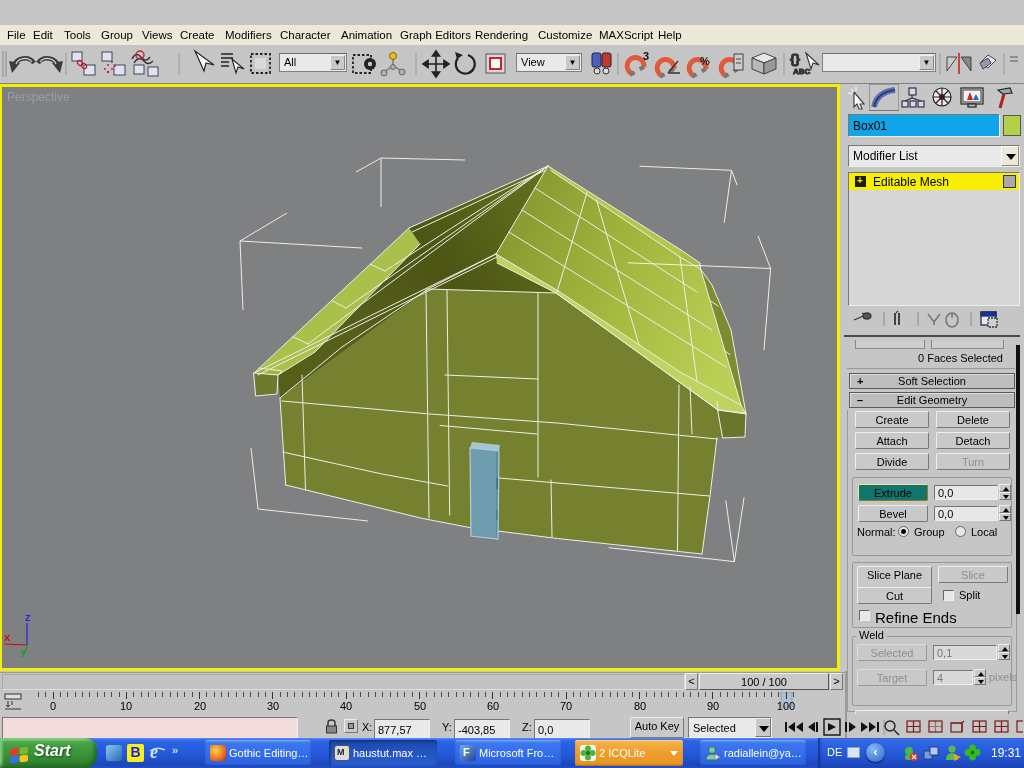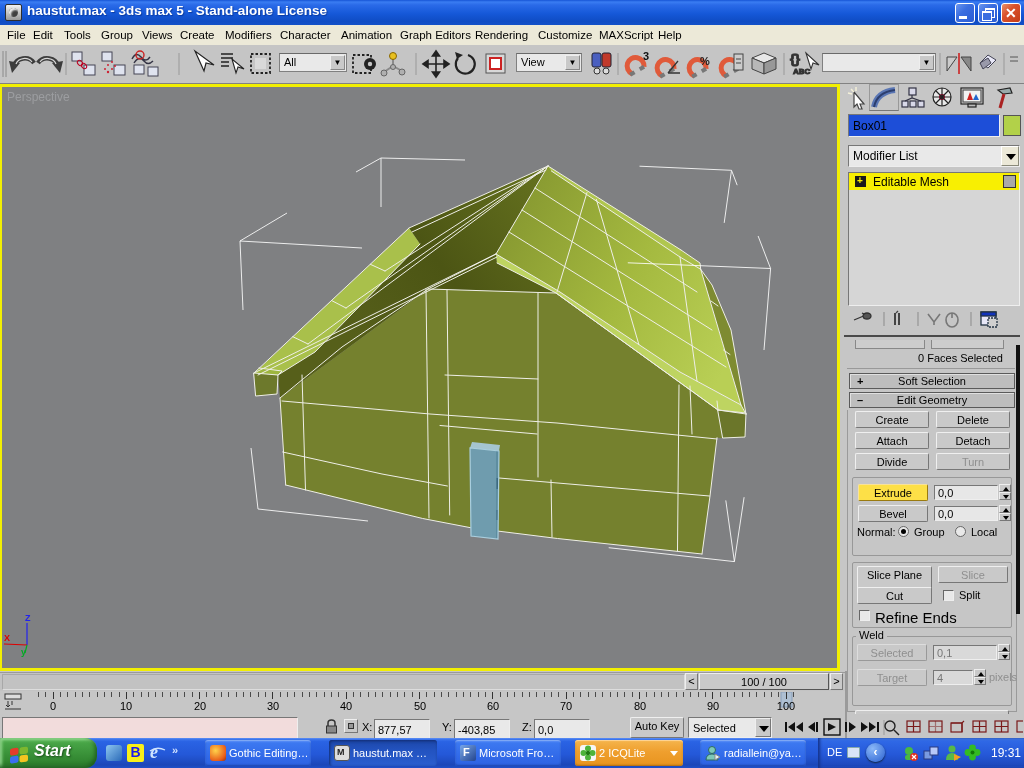--- a/index.html
+++ b/index.html
@@ -60,27 +60,20 @@
 #startbtn .stext { position:absolute; left:34px; top:4px; color:#fff; font-size:16px; font-style:italic; font-weight:bold; text-shadow:1px 1px 2px #1a4d1a; }
 .tkbtn { position:absolute; top:2px; height:26px; border-radius:3px; color:#fff; font-size:11px;
   background:linear-gradient(#5a8ef7 0%, #3c78f0 12%, #3068e8 70%, #2e64e2 100%); box-shadow:inset 0 -1px 2px #1c44ac, inset 0 1px 1px #8ab2fa; }
 .tkbtn .lbl { position:absolute; left:24px; top:7px; white-space:nowrap; overflow:hidden; }
 .tico { position:absolute; left:5px; top:5px; width:16px; height:16px; border-radius:3px; }
 </style>
 </head>
 <body>
 <div id="app">
 
-  <div id="titlebar">
-    <div class="ticon"></div>
-    <div class="ttext">haustut.max - 3ds max 5 - Stand-alone License</div>
-    <div class="tbtn" id="btn-min"></div>
-    <div class="tbtn" id="btn-max"></div>
-    <div class="tbtn" id="btn-close"></div>
-  </div>
 
   <div id="menubar">
     <span style="left:7px">File</span>
     <span style="left:33px">Edit</span>
     <span style="left:64px">Tools</span>
     <span style="left:101px">Group</span>
     <span style="left:142px">Views</span>
     <span style="left:180px">Create</span>
     <span style="left:225px">Modifiers</span>
     <span style="left:280px">Character</span>
@@ -394,21 +387,21 @@
         <path d="M127,16 L130,8 L133,16 Z" fill="#c22" stroke="none"></path>
         <path d="M133,16 L136,10 L139,16 Z" fill="#26c" stroke="none"></path>
         <rect x="128" y="20" width="8" height="3" fill="#bbb" stroke="#222"></rect>
 
         <path d="M158,6 L170,4 L172,9 L163,10 Z" fill="#9aa" stroke="#222"></path>
         <path d="M164,10 L160,24" stroke="#a22" stroke-width="3"></path>
       </g>
     </svg>
     <div class="abs" style="left:29px;top:0;width:30px;height:27px;border:1px solid #999;border-bottom:1px solid #777"></div>
 
-    <div class="sunken" style="left:8px;top:30px;width:152px;height:23px;background:#1d4ed8">
+    <div class="sunken" style="left:8px;top:30px;width:152px;height:23px;background:#0ea5e9">
         <span style="position:absolute;left:4px;top:4px;font-size:12px">Box01</span>
       </div>
     <div class="abs" style="left:163px;top:31px;width:18px;height:21px;background:#b2d149;border:1px solid #555"></div>
 
     <div class="sunken" style="left:8px;top:61px;width:172px;height:22px;background:#e9e9e9">
         <span style="position:absolute;left:4px;top:3px;font-size:12px">Modifier List</span>
       <div style="position:absolute;right:0;top:0;width:18px;height:20px;background:#ece9d8;border:1px solid;border-color:#fff #8a8a7a #8a8a7a #fff">
           <div style="position:absolute;left:4px;top:7px;border-left:5px solid transparent;border-right:5px solid transparent;border-top:6px solid #000"></div>
         </div>
     </div>
@@ -457,21 +450,21 @@
       </div>
 
     <div class="abs" style="left:7px;top:326px;width:170px;height:302px;border-left:1px solid #9a9a9a;border-right:1px solid #9a9a9a;border-bottom:1px solid #9a9a9a"></div>
     <div class="cbtn" style="left:15px;top:327px;width:74px;height:17px;padding-top:2px">Create</div>
     <div class="cbtn" style="left:96px;top:327px;width:74px;height:17px;padding-top:2px">Delete</div>
     <div class="cbtn" style="left:15px;top:348px;width:74px;height:17px;padding-top:2px">Attach</div>
     <div class="cbtn" style="left:96px;top:348px;width:74px;height:17px;padding-top:2px">Detach</div>
     <div class="cbtn" style="left:15px;top:369px;width:74px;height:17px;padding-top:2px">Divide</div>
     <div class="cbtn dis" style="left:96px;top:369px;width:74px;height:17px;padding-top:2px">Turn</div>
     <div class="gbox" style="left:12px;top:393px;width:160px;height:79px"></div>
-    <div class="cbtn" style="left:18px;top:400px;width:70px;height:17px;padding-top:2px;background:#fde047;border-color:#f8e29a #9a7a10 #9a7a10 #f8e29a">Extrude</div>
+    <div class="cbtn" style="left:18px;top:400px;width:70px;height:17px;padding-top:2px;background:#0f766e;border-color:#f8e29a #9a7a10 #9a7a10 #f8e29a">Extrude</div>
     <div class="sunken" style="left:94px;top:401px;width:64px;height:15px">
         <span style="position:absolute;left:3px;top:1px">0,0</span>
       </div>
     <div class="spin" style="left:159px;top:400px;height:17px">
         <div class="up"></div>
         <div class="dn"></div>
       </div>
     <div class="cbtn" style="left:18px;top:421px;width:70px;height:17px;padding-top:2px">Bevel</div>
     <div class="sunken" style="left:94px;top:422px;width:64px;height:15px">
         <span style="position:absolute;left:3px;top:1px">0,0</span>

